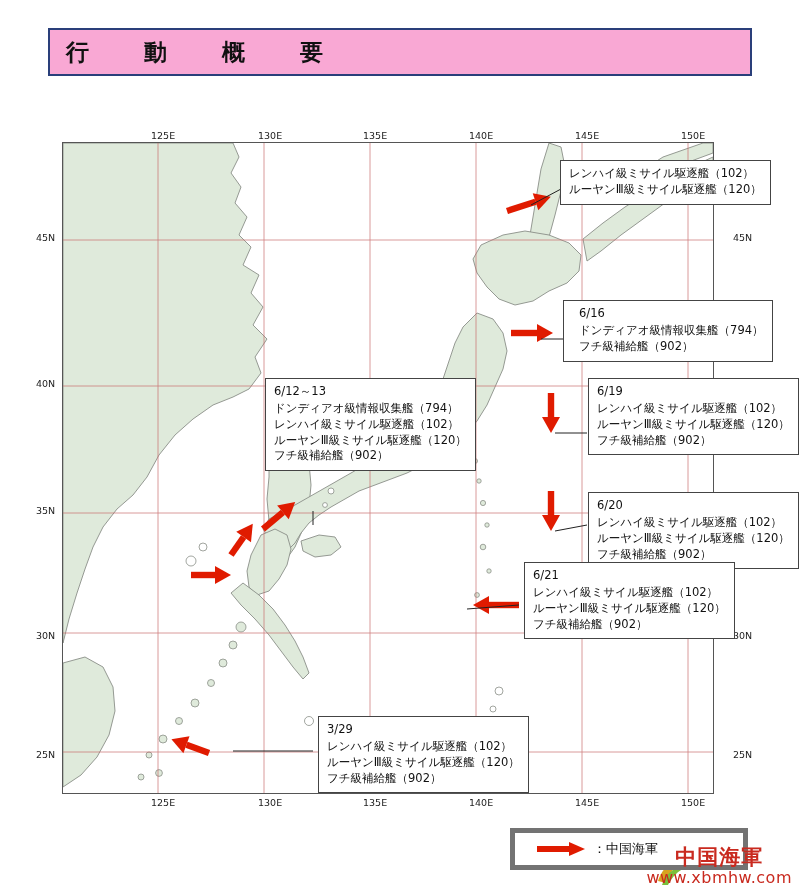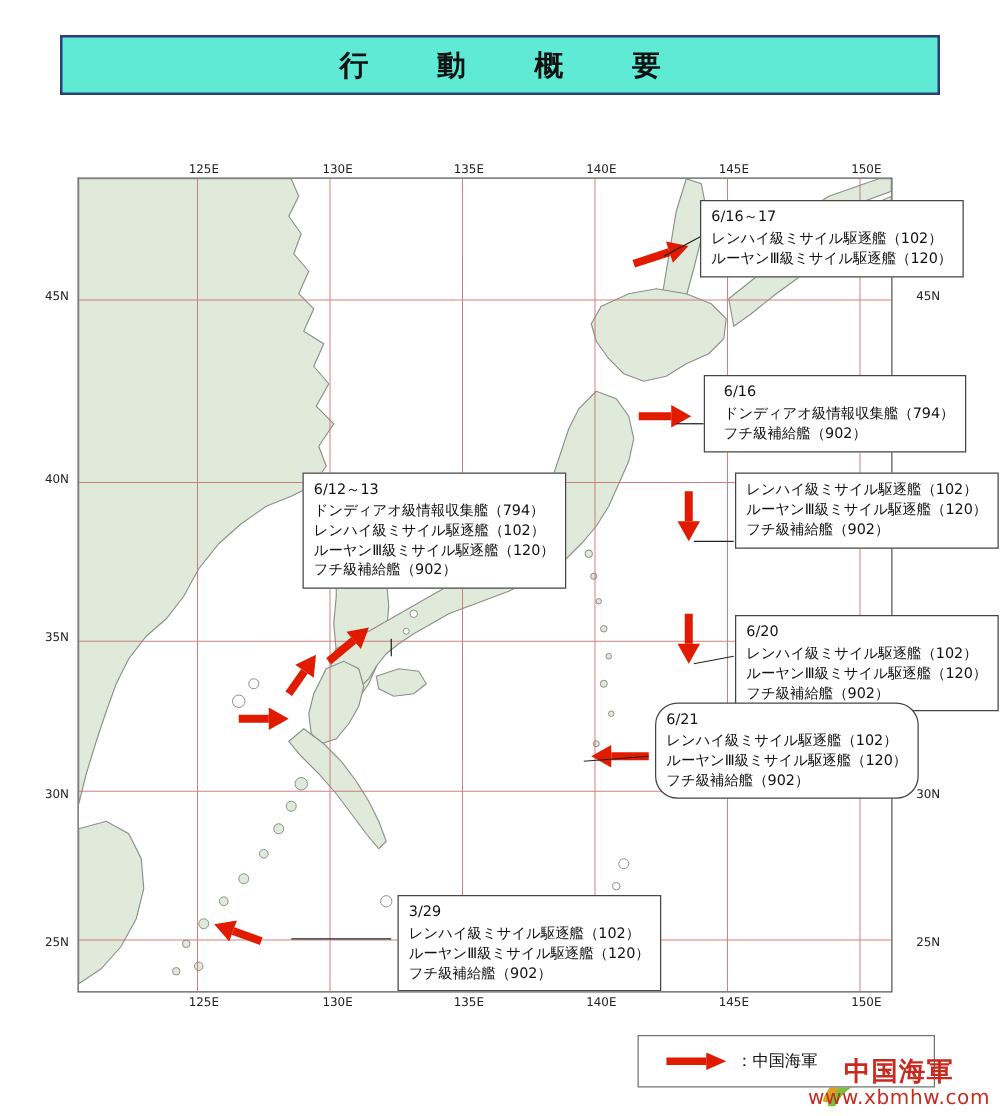--- a/index.html
+++ b/index.html
@@ -17,24 +17,24 @@
   }
 
   
   .title-box {
     position: absolute;
     left: 48px;
     top: 28px;
     width: 700px;
     height: 44px;
     border: 2px solid #2a3f7a;
-    background: #5eead4;
+    background: #f9a8d4;
     display: flex;
     align-items: center;
-    justify-content: center;
+    justify-content: flex-start;
   }
   .title-text {
     font-size: 23px;
     font-weight: bold;
     letter-spacing: 16px;
     text-indent: 16px;
     color: #111;
   }
 
   
@@ -77,21 +77,21 @@
   }
   .callout .line { display: block; }
 
   
   .legend-box {
     position: absolute;
     left: 510px;
     top: 828px;
     width: 238px;
     height: 42px;
-    border: 1px solid #737373;
+    border: 5px solid #737373;
     background: #fff;
     display: flex;
     align-items: center;
     padding-left: 22px;
     box-sizing: border-box;
     z-index: 7;
   }
   .legend-arrow { width: 48px; height: 14px; flex: 0 0 auto; }
   .legend-text {
     font-size: 13px;
@@ -313,53 +313,53 @@
         <line x1="492" y1="388" x2="524" y2="382"></line>
         <line x1="404" y1="466" x2="456" y2="462"></line>
         <line x1="250" y1="382" x2="250" y2="368"></line>
         <line x1="250" y1="608" x2="170" y2="608"></line>
       </g>
     </g>
   </svg>
 </div>
 
 <div class="callout" style="left:560px; top:160px;">
-  <span class="date">6/16～17</span>
   <span class="line">レンハイ級ミサイル駆逐艦（102）</span>
   <span class="line">ルーヤンⅢ級ミサイル駆逐艦（120）</span>
 </div>
 
 <div class="callout" style="left:563px; top:300px;padding-left:15px;">
   <span class="date">6/16</span>
   <span class="line">ドンディアオ級情報収集艦（794）</span>
   <span class="line">フチ級補給艦（902）</span>
 </div>
 
-<div class="callout" style="left:242px; top:378px;">
+<div class="callout" style="left:265px; top:378px;">
   <span class="date">6/12～13</span>
   <span class="line">ドンディアオ級情報収集艦（794）</span>
   <span class="line">レンハイ級ミサイル駆逐艦（102）</span>
   <span class="line">ルーヤンⅢ級ミサイル駆逐艦（120）</span>
   <span class="line">フチ級補給艦（902）</span>
 </div>
 
 <div class="callout" style="left:588px; top:378px;">
+  <span class="date">6/19</span>
   <span class="line">レンハイ級ミサイル駆逐艦（102）</span>
   <span class="line">ルーヤンⅢ級ミサイル駆逐艦（120）</span>
   <span class="line">フチ級補給艦（902）</span>
 </div>
 
 <div class="callout" style="left:588px; top:478px;margin-top:14px;">
   <span class="date">6/20</span>
   <span class="line">レンハイ級ミサイル駆逐艦（102）</span>
   <span class="line">ルーヤンⅢ級ミサイル駆逐艦（120）</span>
   <span class="line">フチ級補給艦（902）</span>
 </div>
 
-<div class="callout" style="left:524px; top:562px;border-radius:18px;">
+<div class="callout" style="left:524px; top:562px;">
   <span class="date">6/21</span>
   <span class="line">レンハイ級ミサイル駆逐艦（102）</span>
   <span class="line">ルーヤンⅢ級ミサイル駆逐艦（120）</span>
   <span class="line">フチ級補給艦（902）</span>
 </div>
 
 <div class="callout" style="left:318px; top:716px;">
   <span class="date">3/29</span>
   <span class="line">レンハイ級ミサイル駆逐艦（102）</span>
   <span class="line">ルーヤンⅢ級ミサイル駆逐艦（120）</span>

